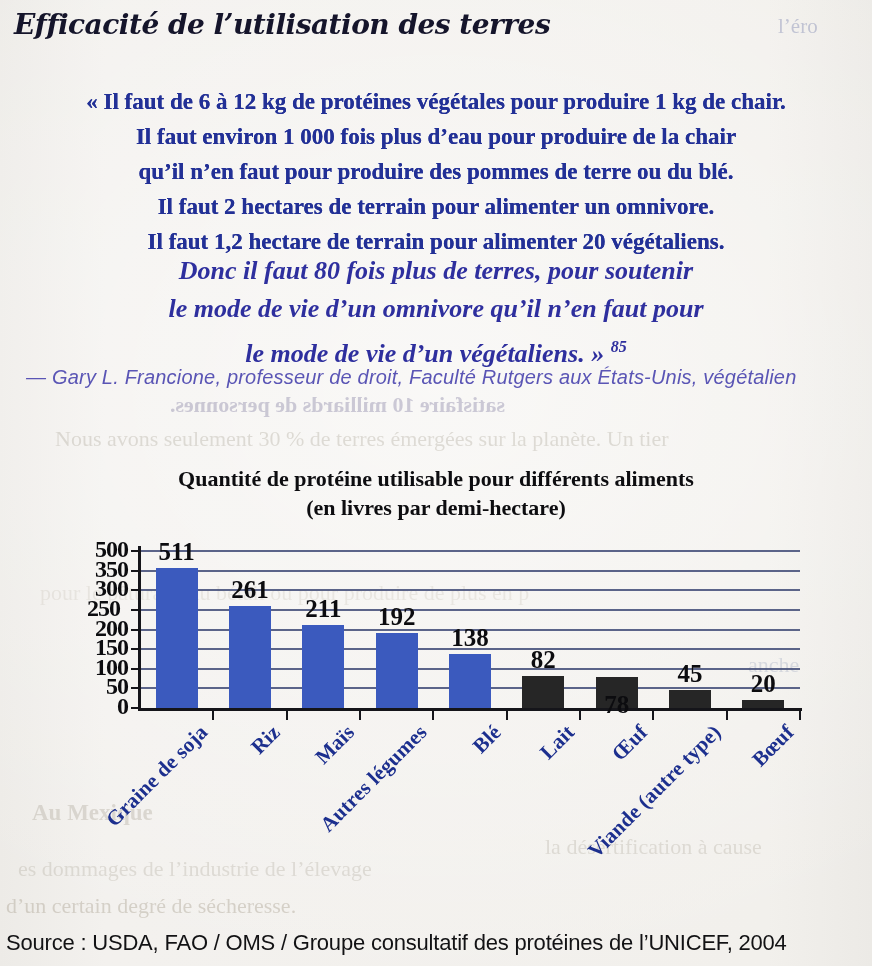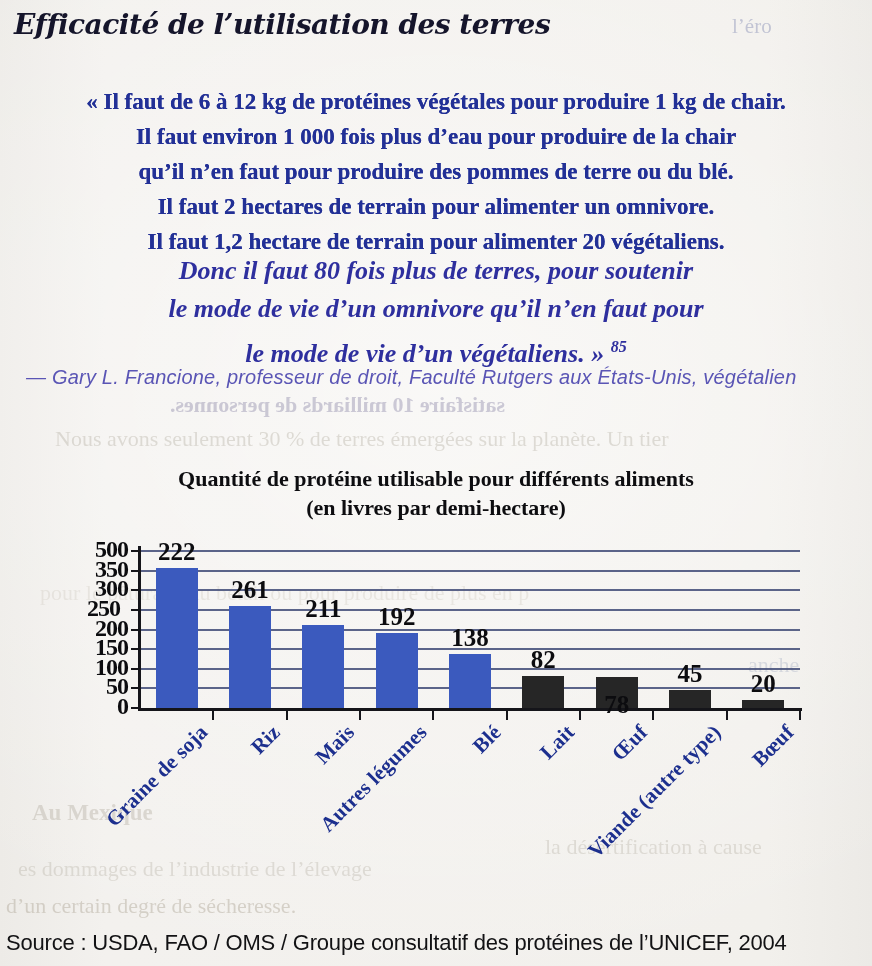--- a/index.html
+++ b/index.html
@@ -58,21 +58,21 @@
     transform:rotate(-45deg); transform-origin:top right;
     font:700 21px "Liberation Serif", serif; color:#1c2f8e; letter-spacing:.2px;
   }
   
   .source-line{
     position:absolute; left:6px; top:930px; width:866px; z-index:3;
     font:400 22px "Liberation Sans", sans-serif; color:#121214; letter-spacing:-.2px;
   }
   
   .ghost{position:absolute; z-index:1; white-space:nowrap; font-family:"Liberation Serif", serif;}
-  .g0{left:732px; top:14px;  font-size:21px; color:#9aa0bf; opacity:.55;}
+  .g0{left:778px; top:14px;  font-size:21px; color:#9aa0bf; opacity:.55;}
   .g1{left:170px; top:392px; font-size:22px; font-weight:700; color:#8d88a8; opacity:.42; transform:scaleX(-1);}
   .g2{left:55px;  top:426px; font-size:22px; color:#aba597; opacity:.34;}
   .g3{left:600px; top:532px; font-size:22px; color:#b3ac9d; opacity:.26;}
   .g4{left:40px;  top:580px; font-size:22px; color:#b3ac9d; opacity:.20;}
   .g5{left:748px; top:652px; font-size:22px; color:#a8b0c4; opacity:.38;}
   .g6{left:32px;  top:792px; font-size:23px; font-weight:700; color:#a9a294; opacity:.34;margin-top:8px;}
   .g7{left:18px;  top:856px; font-size:22px; color:#aba597; opacity:.30;}
   .g8{left:545px; top:834px; font-size:22px; color:#aba597; opacity:.30;}
   .g9{left:6px;   top:893px; font-size:22px; color:#a89f8f; opacity:.40;}
 </style>
@@ -149,21 +149,21 @@
       <div class="xtick" style="left: 212.333px; top: 711px;"></div>
       <div class="xtick" style="left: 285.667px; top: 711px;"></div>
       <div class="xtick" style="left: 359px; top: 711px;"></div>
       <div class="xtick" style="left: 432.333px; top: 711px;"></div>
       <div class="xtick" style="left: 505.667px; top: 711px;"></div>
       <div class="xtick" style="left: 579px; top: 711px;"></div>
       <div class="xtick" style="left: 652.333px; top: 711px;"></div>
       <div class="xtick" style="left: 725.667px; top: 711px;"></div>
       <div class="xtick" style="left: 799px; top: 711px;"></div>
       <div class="bar" style="left: 155.667px; top: 568.27px; width: 42px; height: 139.73px; background: rgb(59, 90, 190);"></div>
-      <div class="bar-value" style="left: 131.667px; top: 538.27px;">222</div>
+      <div class="bar-value" style="left: 131.667px; top: 538.27px;">511</div>
       <div class="cat-slot" style="left: 140px; top: 720px; width: 73.3333px; height: 0px;">
         <div class="cat-label" style="right: 18.3333px;">Graine de soja</div>
       </div>
       <div class="bar" style="left: 229px; top: 605.558px; width: 42px; height: 102.442px; background: rgb(59, 90, 190);"></div>
       <div class="bar-value" style="left: 205px; top: 575.558px;">261</div>
       <div class="cat-slot" style="left: 213.333px; top: 720px; width: 73.3333px; height: 0px;">
         <div class="cat-label" style="right: 18.3333px;">Riz</div>
       </div>
       <div class="bar" style="left: 302.333px; top: 625.183px; width: 42px; height: 82.8175px; background: rgb(59, 90, 190);"></div>
       <div class="bar-value" style="left: 278.333px; top: 595.183px;">211</div>

